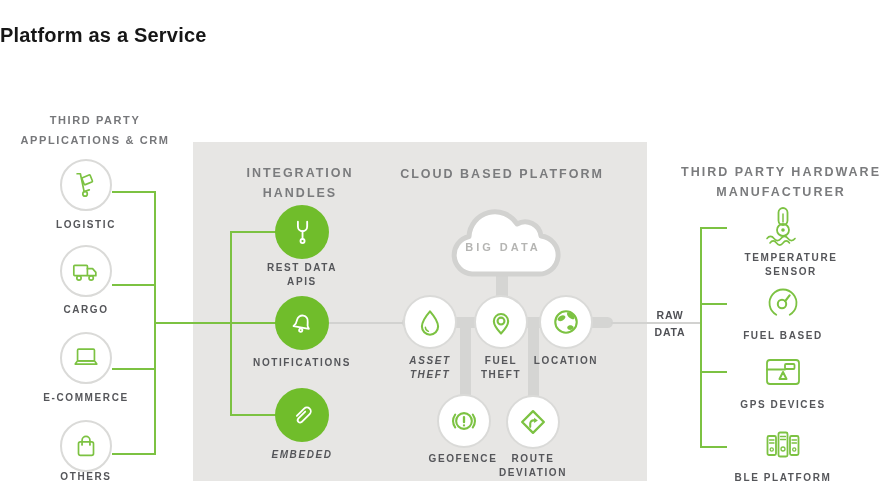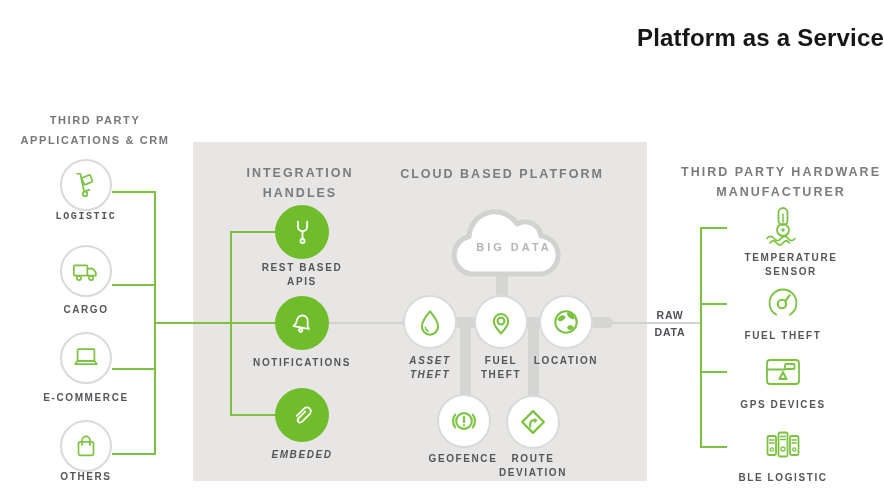--- a/index.html
+++ b/index.html
@@ -1,20 +1,20 @@
 <!DOCTYPE html>
 <html><head>
 <meta charset="utf-8">
 <style>
   html,body{margin:0;padding:0;background:#fff;}
   .stage{position:relative;width:884px;height:500px;background:#fff;overflow:hidden;
          font-family:"Liberation Sans",sans-serif;}
   .abs{position:absolute;}
-  .title{position:absolute;top:24px;left:0;width:884px;text-align:right;
-         font-size:24px;font-weight:700;color:#161616;letter-spacing:.2px;}
+  .title{position:absolute;top:24px;left:0;width:884px;text-align:left;
+         font-size:20px;font-weight:700;color:#161616;letter-spacing:.2px;}
   .panel{position:absolute;left:193px;top:142px;width:454px;height:339px;background:#e7e6e4;}
   .hdr{position:absolute;transform:translateX(-50%);text-align:center;white-space:nowrap;
        font-size:12.5px;line-height:20px;font-weight:600;letter-spacing:2px;color:#7a7b7d;}
   .hdr.left{font-size:11px;letter-spacing:1.6px;color:#76777a;}
   .lbl{position:absolute;transform:translateX(-50%);text-align:center;white-space:nowrap;
        font-size:10px;line-height:13.5px;font-weight:600;letter-spacing:1.6px;color:#55565a;}
   .lbl.raw{letter-spacing:.8px;font-size:10.5px;line-height:17px;font-weight:700;color:#4f5055;}
   .bigdata{position:absolute;transform:translateX(-50%);font-size:11px;font-weight:600;
            letter-spacing:3px;color:#b5b5b3;white-space:nowrap;}
   .gline{position:absolute;background:#7cc242;}
@@ -43,21 +43,21 @@
   <div class="bar" style="left:402px;top:317px;width:211px;height:11px;border-radius:6px;"></div>
   <div class="bar" style="left:460px;top:322px;width:11px;height:80px;"></div>
   <div class="bar" style="left:528px;top:322px;width:11px;height:80px;"></div>
 
   <div class="grayline" style="left:328px;top:322px;width:80px;height:2px;"></div>
   <div class="grayline" style="left:611px;top:322px;width:91px;height:2px;"></div>
 
   <svg class="abs" style="left:438px;top:198px;" width="128" height="88" viewBox="0 0 128 88">
     <path d="M34 76 A19 19 0 0 1 31 38.5 A26 26 0 0 1 79 26 A16 16 0 0 1 103 38 A19 19 0 0 1 99 76 Z" fill="#ffffff" stroke="#d2d2d0" stroke-width="5" stroke-linejoin="round"></path>
   </svg>
-  <div class="bigdata" style="left:514px;top:241px;text-align:right;">BIG DATA</div>
+  <div class="bigdata" style="left:503px;top:241px;text-align:right;">BIG DATA</div>
 
   <div class="gline" style="left:154px;top:191px;width:2px;height:264px;"></div>
   <div class="gline" style="left:112px;top:191px;width:43px;height:2px;"></div>
   <div class="gline" style="left:112px;top:284px;width:43px;height:2px;"></div>
   <div class="gline" style="left:112px;top:368px;width:43px;height:2px;"></div>
   <div class="gline" style="left:112px;top:453px;width:43px;height:2px;"></div>
   <div class="gline" style="left:154px;top:322px;width:124px;height:2px;"></div>
   <div class="gline" style="left:230px;top:231px;width:2px;height:185px;"></div>
   <div class="gline" style="left:230px;top:231px;width:47px;height:2px;"></div>
   <div class="gline" style="left:230px;top:414px;width:47px;height:2px;"></div>
@@ -75,21 +75,21 @@
 
   <div class="wcircle small" style="left:60px;top:159px;">
     <svg width="30" height="30" viewBox="0 0 32 32">
       <g class="g-stroke">
         <path d="M6.5 4 L10 4 L14 23 L19.5 21.2"></path>
         <circle cx="15" cy="25.5" r="2.4"></circle>
         <rect x="12.5" y="6.5" width="9.5" height="8" rx="1" transform="rotate(-22 17.2 10.5)"></rect>
       </g>
     </svg>
   </div>
-  <div class="lbl" style="left:86px;top:210px;font-family:Liberation Mono, monospace;">LOGISTIC</div>
+  <div class="lbl" style="left:86px;top:218px;">LOGISTIC</div>
 
   <div class="wcircle small" style="left:60px;top:245px;">
     <svg width="30" height="30" viewBox="0 0 32 32">
       <g class="g-stroke">
         <rect x="3" y="10" width="14.5" height="11" rx="1"></rect>
         <path d="M17.5 13.5 h5.5 l3.5 4 v3.5 h-9"></path>
         <circle cx="8.5" cy="23.5" r="2.3" fill="#fff"></circle>
         <circle cx="21.5" cy="23.5" r="2.3" fill="#fff"></circle>
       </g>
     </svg>
@@ -126,21 +126,21 @@
   <div class="gcircle" style="left:275px;top:205px;">
     <svg width="28" height="28" viewBox="0 0 26 26">
       <g class="w-stroke">
         <path d="M9.2 3.5 V8 a4.3 4.3 0 0 0 8.6 0 V3.5"></path>
         <path d="M13.5 12.3 V19.6"></path>
         <circle cx="13.5" cy="21.4" r="1.9"></circle>
       </g>
     </svg>
   </div>
   <div class="lbl" style="left:302px;top:261px;">
-    <div>REST BASED</div>
+    <div>REST DATA</div>
     <div>APIS</div>
   </div>
 
   <div class="gcircle" style="left:275px;top:296px;">
     <svg width="28" height="28" viewBox="0 0 26 26">
       <g class="w-stroke" transform="rotate(10 13 13)">
         <path d="M5.8 17.2 h14.4 c-1.7-1.7-2.2-3.8-2.2-6.2 a5 5 0 0 0 -10 0 c0 2.4-.5 4.5-2.2 6.2 z"></path>
         <circle cx="13" cy="19.8" r="1.5"></circle>
       </g>
     </svg>
@@ -246,21 +246,21 @@
     <div>SENSOR</div>
   </div>
 
   <svg class="abs" style="left:761px;top:281px;" width="44" height="44" viewBox="0 0 44 44">
     <g class="g-stroke" stroke-width="2.4">
       <path d="M15.25 33.7 A13.5 13.5 0 1 1 28.75 33.7"></path>
       <circle cx="21" cy="23" r="4.2" stroke-width="2"></circle>
       <path d="M24.2 20.2 L28.6 14.4" stroke-width="2.2"></path>
     </g>
   </svg>
-  <div class="lbl" style="left:783px;top:329px;">FUEL THEFT</div>
+  <div class="lbl" style="left:783px;top:329px;">FUEL BASED</div>
 
   <svg class="abs" style="left:762px;top:352px;" width="42" height="42" viewBox="0 0 42 42">
     <g class="g-stroke" stroke-width="2.2">
       <rect x="5" y="8" width="32" height="24" rx="3"></rect>
       <rect x="23" y="12" width="9.5" height="5" rx="1" stroke-width="1.8"></rect>
       <path d="M5 17.5 h18" stroke-width="1.8"></path>
       <path d="M17.5 27 L21 20 L24.5 27 Z" stroke-width="2"></path>
     </g>
   </svg>
   <div class="lbl" style="left:783px;top:398px;">GPS DEVICES</div>
@@ -269,15 +269,15 @@
     <g class="g-stroke" stroke-width="2">
       <rect x="5.5" y="10" width="8.5" height="19" rx="1.5"></rect>
       <rect x="16.5" y="6.5" width="9" height="24" rx="1.5"></rect>
       <rect x="28" y="10" width="8.5" height="19" rx="1.5"></rect>
       <path d="M7.5 14 h4.5 M7.5 17 h4.5 M18.5 10.5 h5 M18.5 13.5 h5 M30 14 h4.5 M30 17 h4.5" stroke-width="1.3"></path>
       <circle cx="9.75" cy="23.5" r="1.6" stroke-width="1.3"></circle>
       <circle cx="21" cy="23" r="2" stroke-width="1.3"></circle>
       <circle cx="32.25" cy="23.5" r="1.6" stroke-width="1.3"></circle>
     </g>
   </svg>
-  <div class="lbl" style="left:783px;top:471px;">BLE LOGISTIC</div>
+  <div class="lbl" style="left:783px;top:471px;">BLE PLATFORM</div>
 
 </div>
 
 </body></html>

